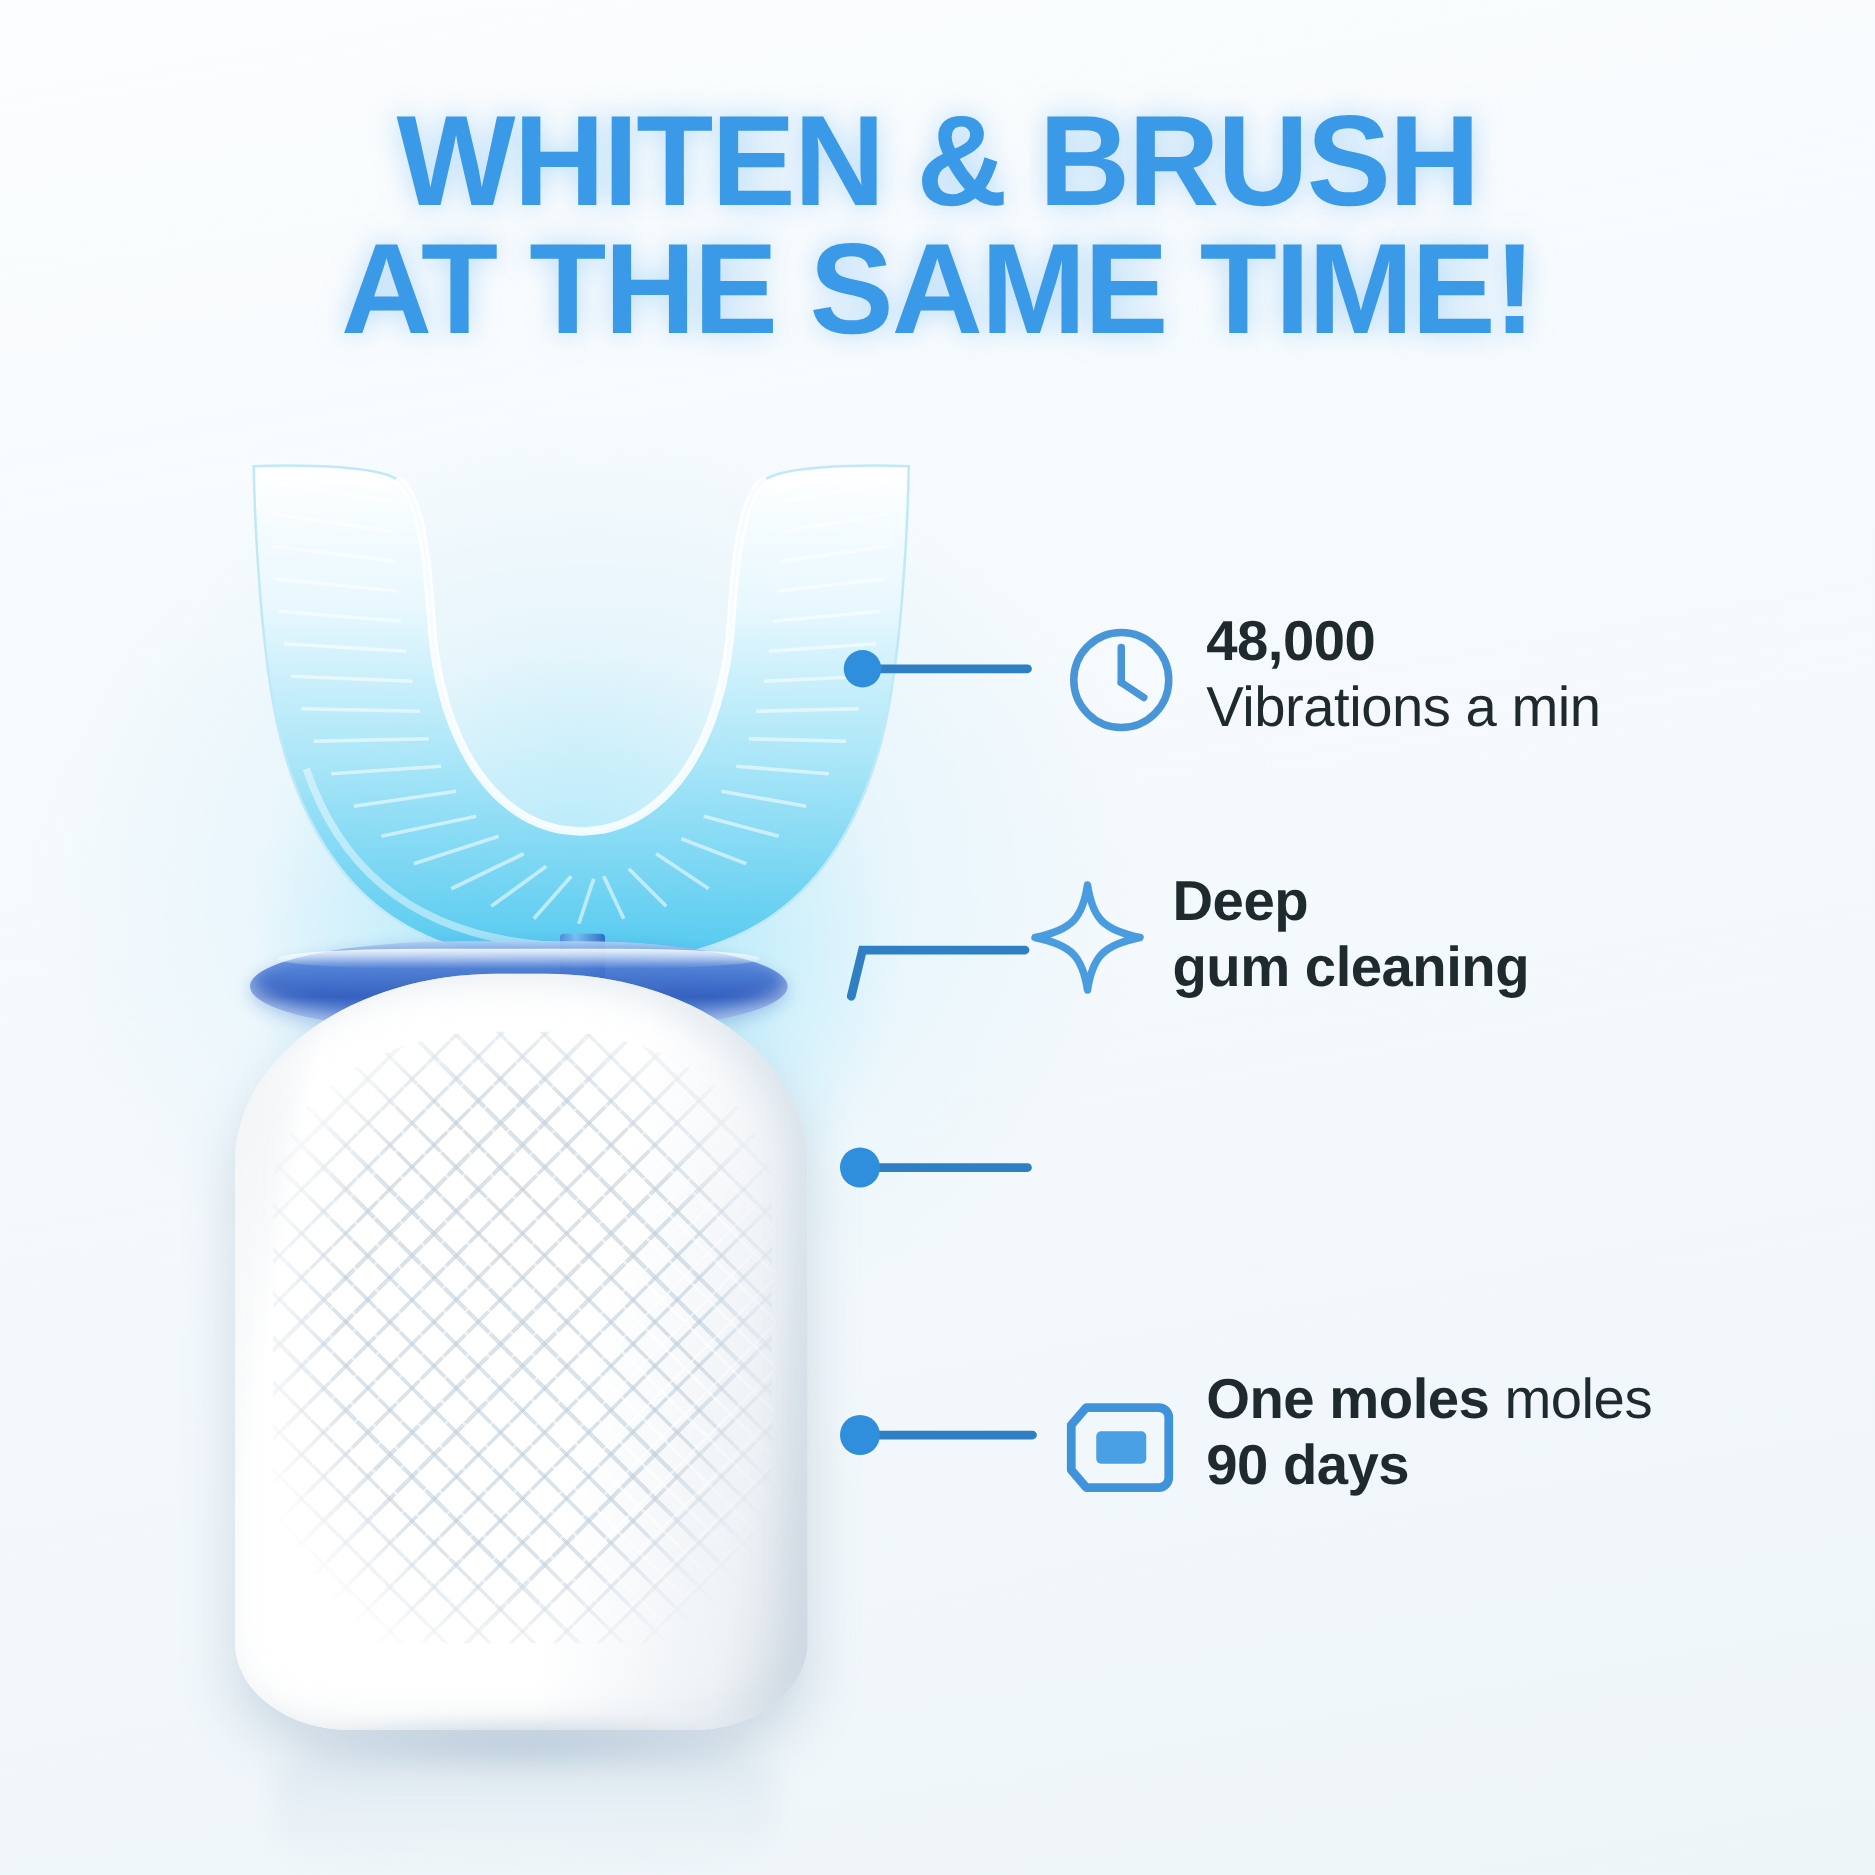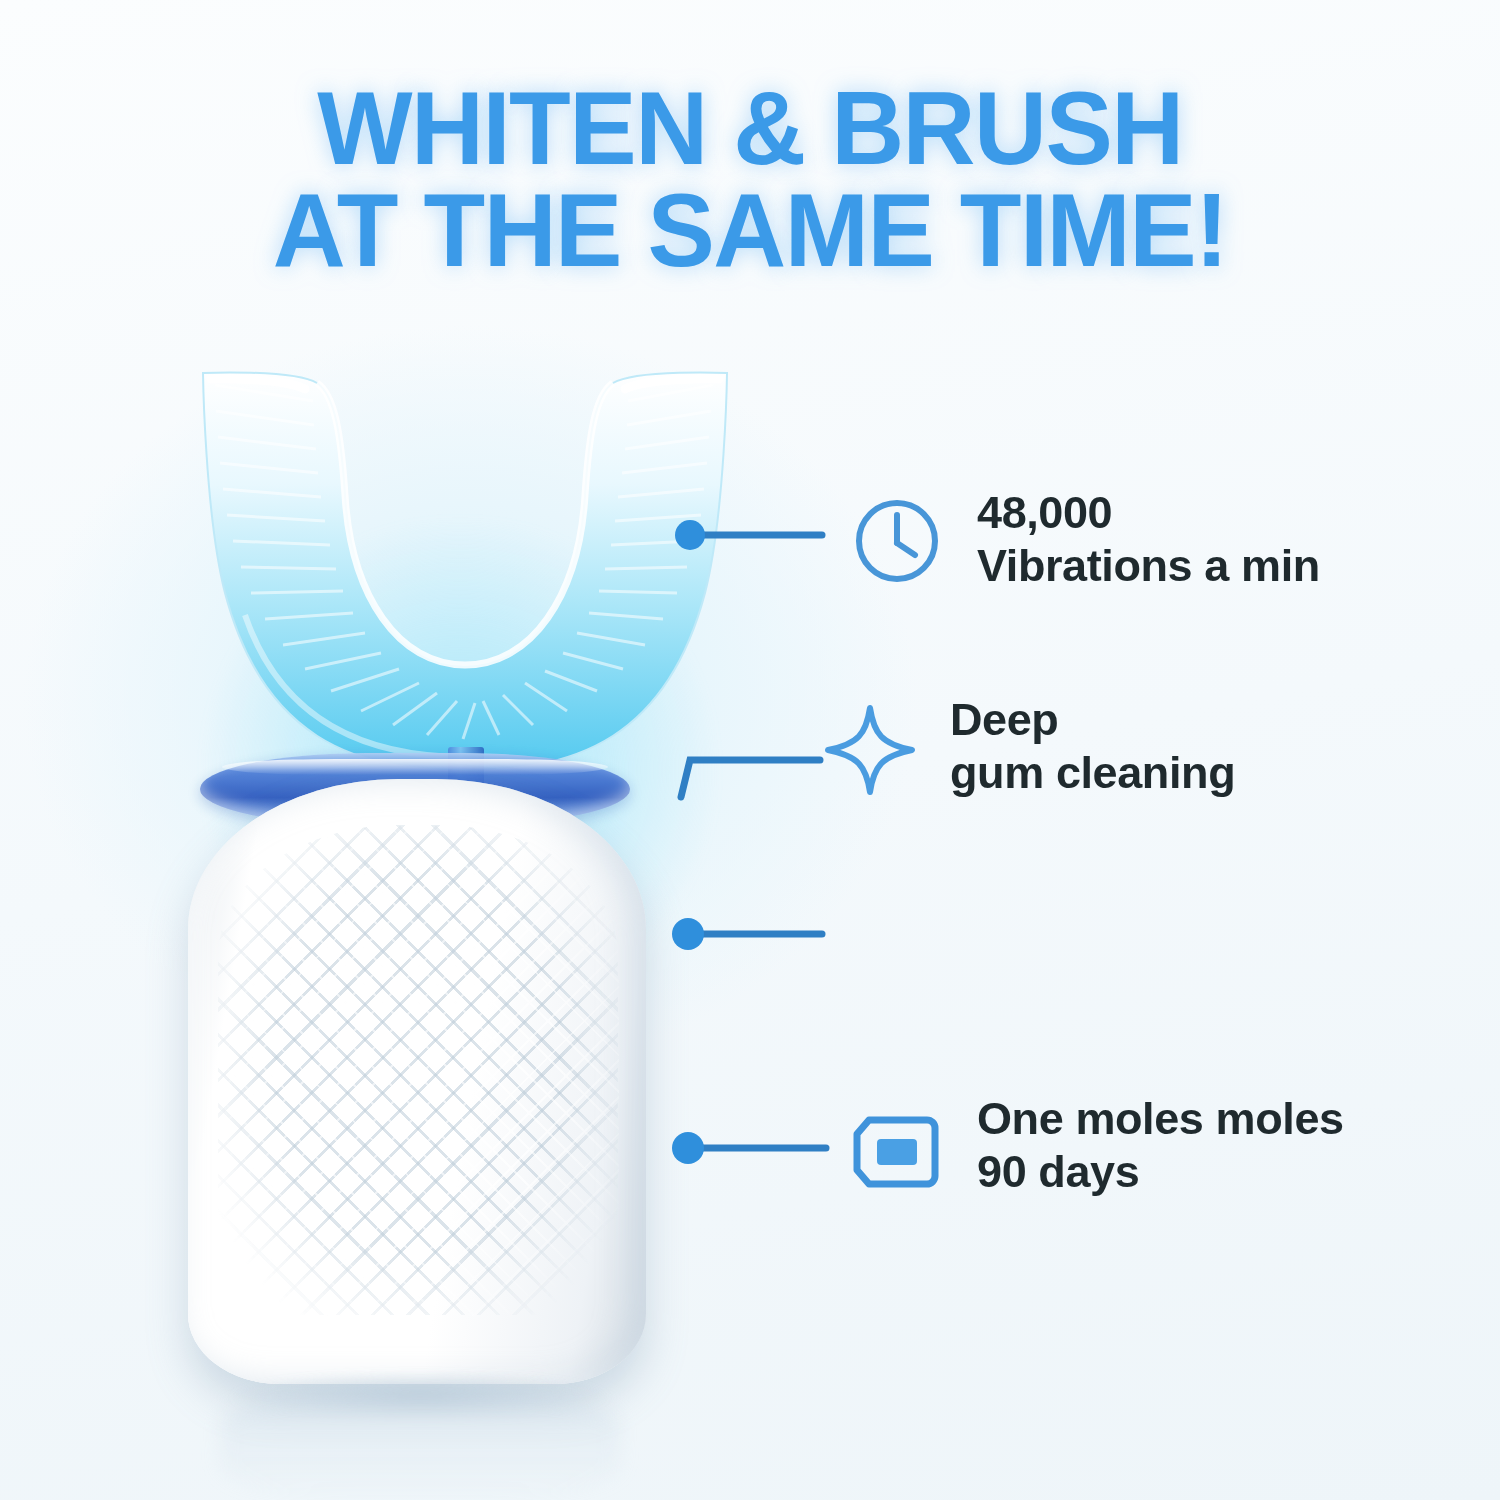--- a/index.html
+++ b/index.html
@@ -129,33 +129,33 @@
     filter:blur(9px);
   }
 
   
   .connectors{ position:absolute; left:0; top:0; width:1500px; height:1500px; pointer-events:none; }
 
   
   .callout{
     position:absolute;
     display:flex;
-    align-items:center;
-    gap:28px;
+    align-items:flex-end;
+    gap:16px;
   }
   .callout .ico{ flex:0 0 auto; width:104px; display:flex; align-items:center; justify-content:center; }
   .callout .txt{
     color:#1f2a2e;
     font-size:45px;
     line-height:1.18;
     letter-spacing:-0.4px;
     white-space:nowrap;
   }
   .txt .b{ font-weight:bold; }
-  .txt .r{ font-weight:bold; }
+  .txt .r{ font-weight:normal; }
   .txt .line{ display:block; }
 
   #co1{ left:845px; top:486px; }
   #co1 .ico{ padding-top:4px; }
   #co2{ left:818px; top:692px; }
   #co2 .ico{ padding-top:8px; }
   #co3{ left:845px; top:886px; }
   #co3 .ico{ padding-top:12px; }
   #co4{ left:845px; top:1092px; }
   #co4 .ico{ padding-top:14px; }

